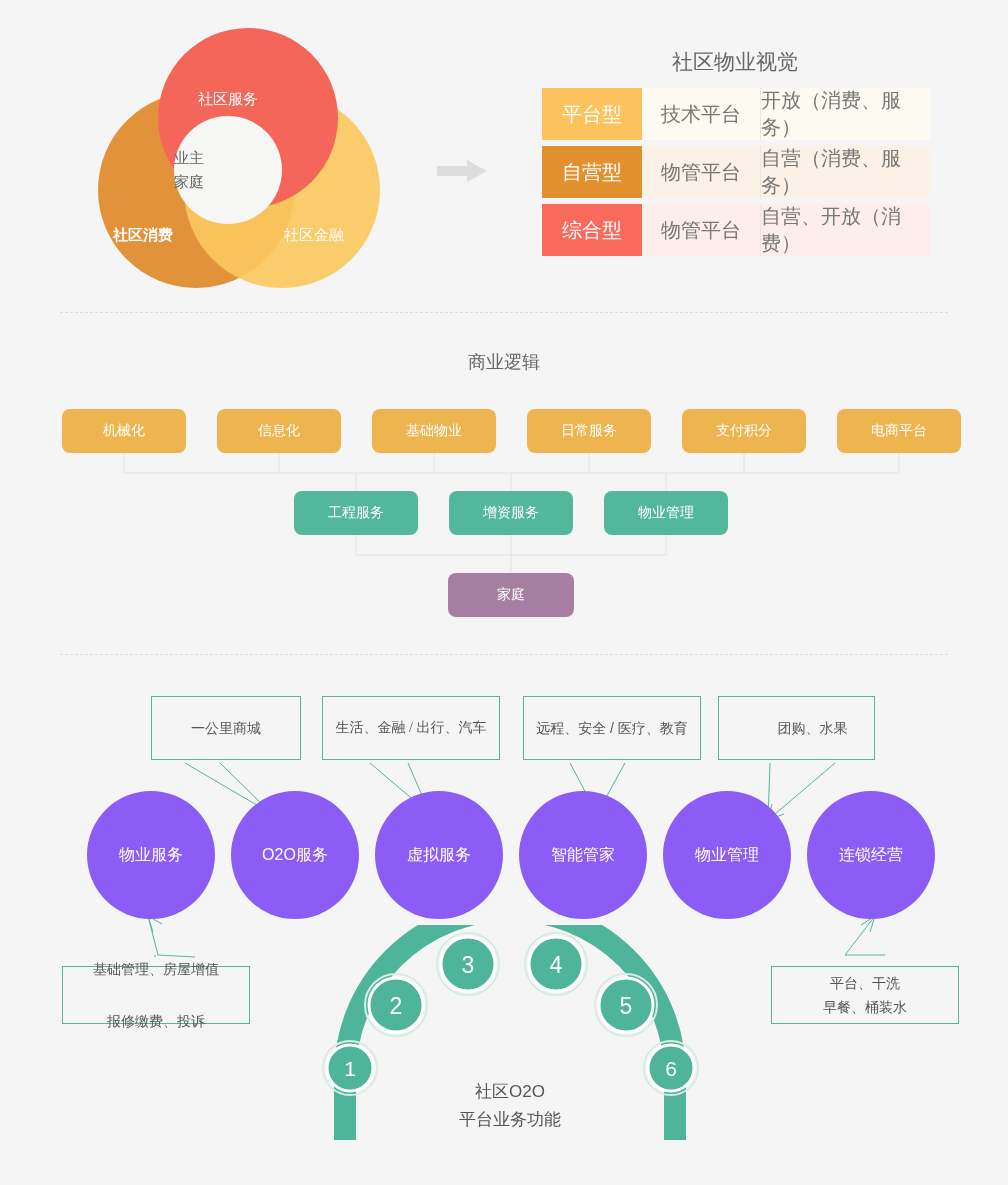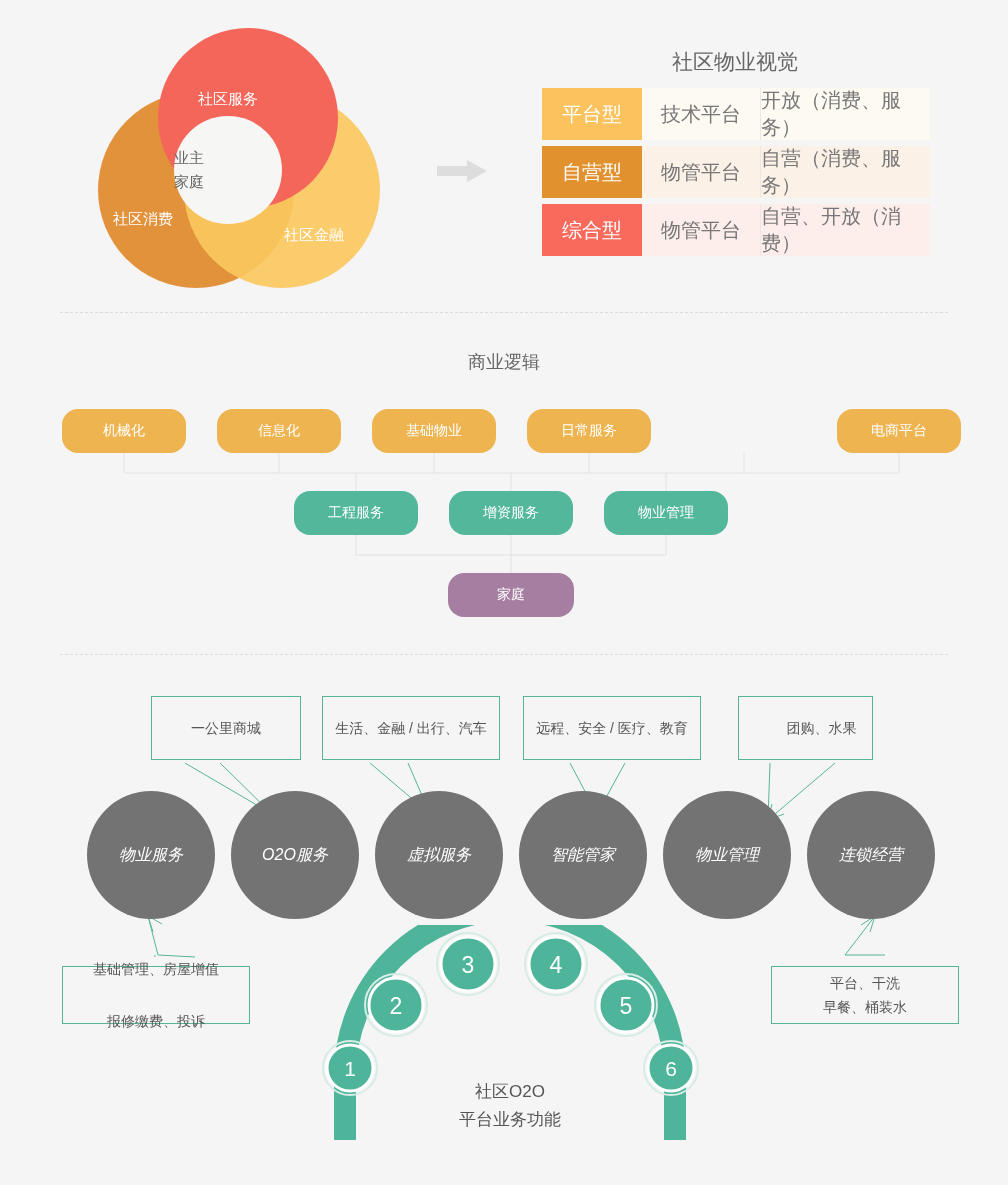--- a/index.html
+++ b/index.html
@@ -17,21 +17,21 @@
   .venn{position:absolute;left:98px;top:28px;width:300px;height:260px;}
   .venn-circle{position:absolute;border-radius:50%;}
   .venn-top{width:180px;height:180px;left:60px;top:0;background:#f4655a;}
   .venn-left{width:196px;height:196px;left:0;top:64px;background:#e3923c;}
   .venn-right{width:196px;height:196px;left:86px;top:64px;background:#fbc85e;opacity:.92;}
   .venn-core{width:108px;height:108px;left:76px;top:88px;background:#f6f6f4;z-index:5;
              display:flex;flex-direction:column;align-items:flex-start;justify-content:center;
              color:#666;font-size:15px;line-height:24px;}
   .venn-lbl{position:absolute;z-index:6;color:#fff;font-size:15px;white-space:nowrap;}
   .lbl-top{left:100px;top:62px;}
-  .lbl-left{left:15px;top:182px;}
+  .lbl-left{left:15px;top:198px;font-weight:bold;}
   .lbl-right{left:186px;top:198px;}
 
   
   .arrow{position:absolute;left:437px;top:160px;width:50px;height:22px;}
 
   
   .vis-title{position:absolute;left:540px;top:48px;width:390px;text-align:center;
              font-size:21px;color:#666;}
   .vtable{position:absolute;left:542px;top:88px;width:388px;}
   .vrow{display:flex;height:52px;margin-bottom:6px;}
@@ -45,30 +45,30 @@
 
   
   .divider{position:absolute;left:60px;width:888px;height:0;
            border-top:1px dashed #dcdcdc;}
   .div1{top:312px;} .div2{top:654px;}
 
   
   .flow-title{position:absolute;left:0;top:350px;width:1008px;text-align:center;
               font-size:18px;color:#666;}
   .fbox{position:absolute;display:flex;align-items:center;justify-content:center;
-        border-radius:16px;color:#fff;font-size:14px;height:44px;}
+        border-radius:8px;color:#fff;font-size:14px;height:44px;}
   .fbox.lvl1{width:124px;top:409px;background:#edb450;}
   .fbox.lvl2{width:124px;top:491px;background:#53b79c;}
   .fbox.lvl3{width:126px;top:573px;background:#a57ea1;}
   .flow-lines{position:absolute;left:0;top:400px;width:1008px;height:240px;}
 
   
   .bcircle{position:absolute;width:128px;height:128px;border-radius:50%;
-           background:#737373;display:flex;align-items:center;justify-content:center;
-           color:#fff;font-size:16px;font-style:italic;}
+           background:#8b5cf6;display:flex;align-items:center;justify-content:center;
+           color:#fff;font-size:16px;}
   .callout{position:absolute;background:#f5f5f5;border:1px solid #57b596;
            display:flex;flex-direction:column;align-items:center;justify-content:center;
            font-size:14px;color:#555;line-height:24px;box-sizing:border-box;}
   .callout span{white-space:nowrap;}
   .tails{position:absolute;left:0;top:680px;width:1008px;height:360px;}
 
   .arcwrap{position:absolute;left:300px;top:925px;width:420px;height:240px;}
   .arc-label{position:absolute;left:400px;top:1078px;width:220px;text-align:center;
              font-size:17px;color:#555;line-height:28px;}
   .arc-label span{display:block;}
@@ -141,20 +141,21 @@
       <path d="M356 155 H666"></path>
 
       <path d="M511 155 V173"></path>
     </g>
   </svg>
 
   <div class="fbox lvl1" style="left:62px">机械化</div>
   <div class="fbox lvl1" style="left:217px">信息化</div>
   <div class="fbox lvl1" style="left:372px">基础物业</div>
   <div class="fbox lvl1" style="left:527px">日常服务</div>
+  <div class="fbox lvl1" style="left:682px">支付积分</div>
   <div class="fbox lvl1" style="left:837px">电商平台</div>
 
   <div class="fbox lvl2" style="left:294px">工程服务</div>
   <div class="fbox lvl2" style="left:449px">增资服务</div>
   <div class="fbox lvl2" style="left:604px">物业管理</div>
 
   <div class="fbox lvl3" style="left:448px">家庭</div>
 
   <div class="divider div2"></div>
 
@@ -182,27 +183,27 @@
       <path d="M148 236 L153 252 M148 236 L162 244"></path>
 
       <path d="M845 275 L875 236 M845 275 L885 275"></path>
       <path d="M875 236 L870 252 M875 236 L861 245"></path>
     </g>
   </svg>
 
   <div class="callout" style="left:151px;top:696px;width:150px;height:64px;">
     <span>一公里商城</span>
   </div>
-  <div class="callout" style="left:322px;top:696px;width:178px;height:64px;">
+  <div class="callout" style="left:322px;top:696px;width:178px;height:64px;font-family:Liberation Serif, serif;">
     <span>生活、金融 / 出行、汽车</span>
   </div>
   <div class="callout" style="left:523px;top:696px;width:178px;height:64px;">
     <span>远程、安全 / 医疗、教育</span>
   </div>
-  <div class="callout" style="left:738px;top:696px;width:135px;height:64px;padding-left:32px;">
+  <div class="callout" style="left:718px;top:696px;width:157px;height:64px;padding-left:32px;">
     <span>团购、水果</span>
   </div>
 
   <div class="bcircle" style="left:87px">物业服务</div>
   <div class="bcircle" style="left:231px">O2O服务</div>
   <div class="bcircle" style="left:375px">虚拟服务</div>
   <div class="bcircle" style="left:519px">智能管家</div>
   <div class="bcircle" style="left:663px">物业管理</div>
   <div class="bcircle" style="left:807px">连锁经营</div>
 

